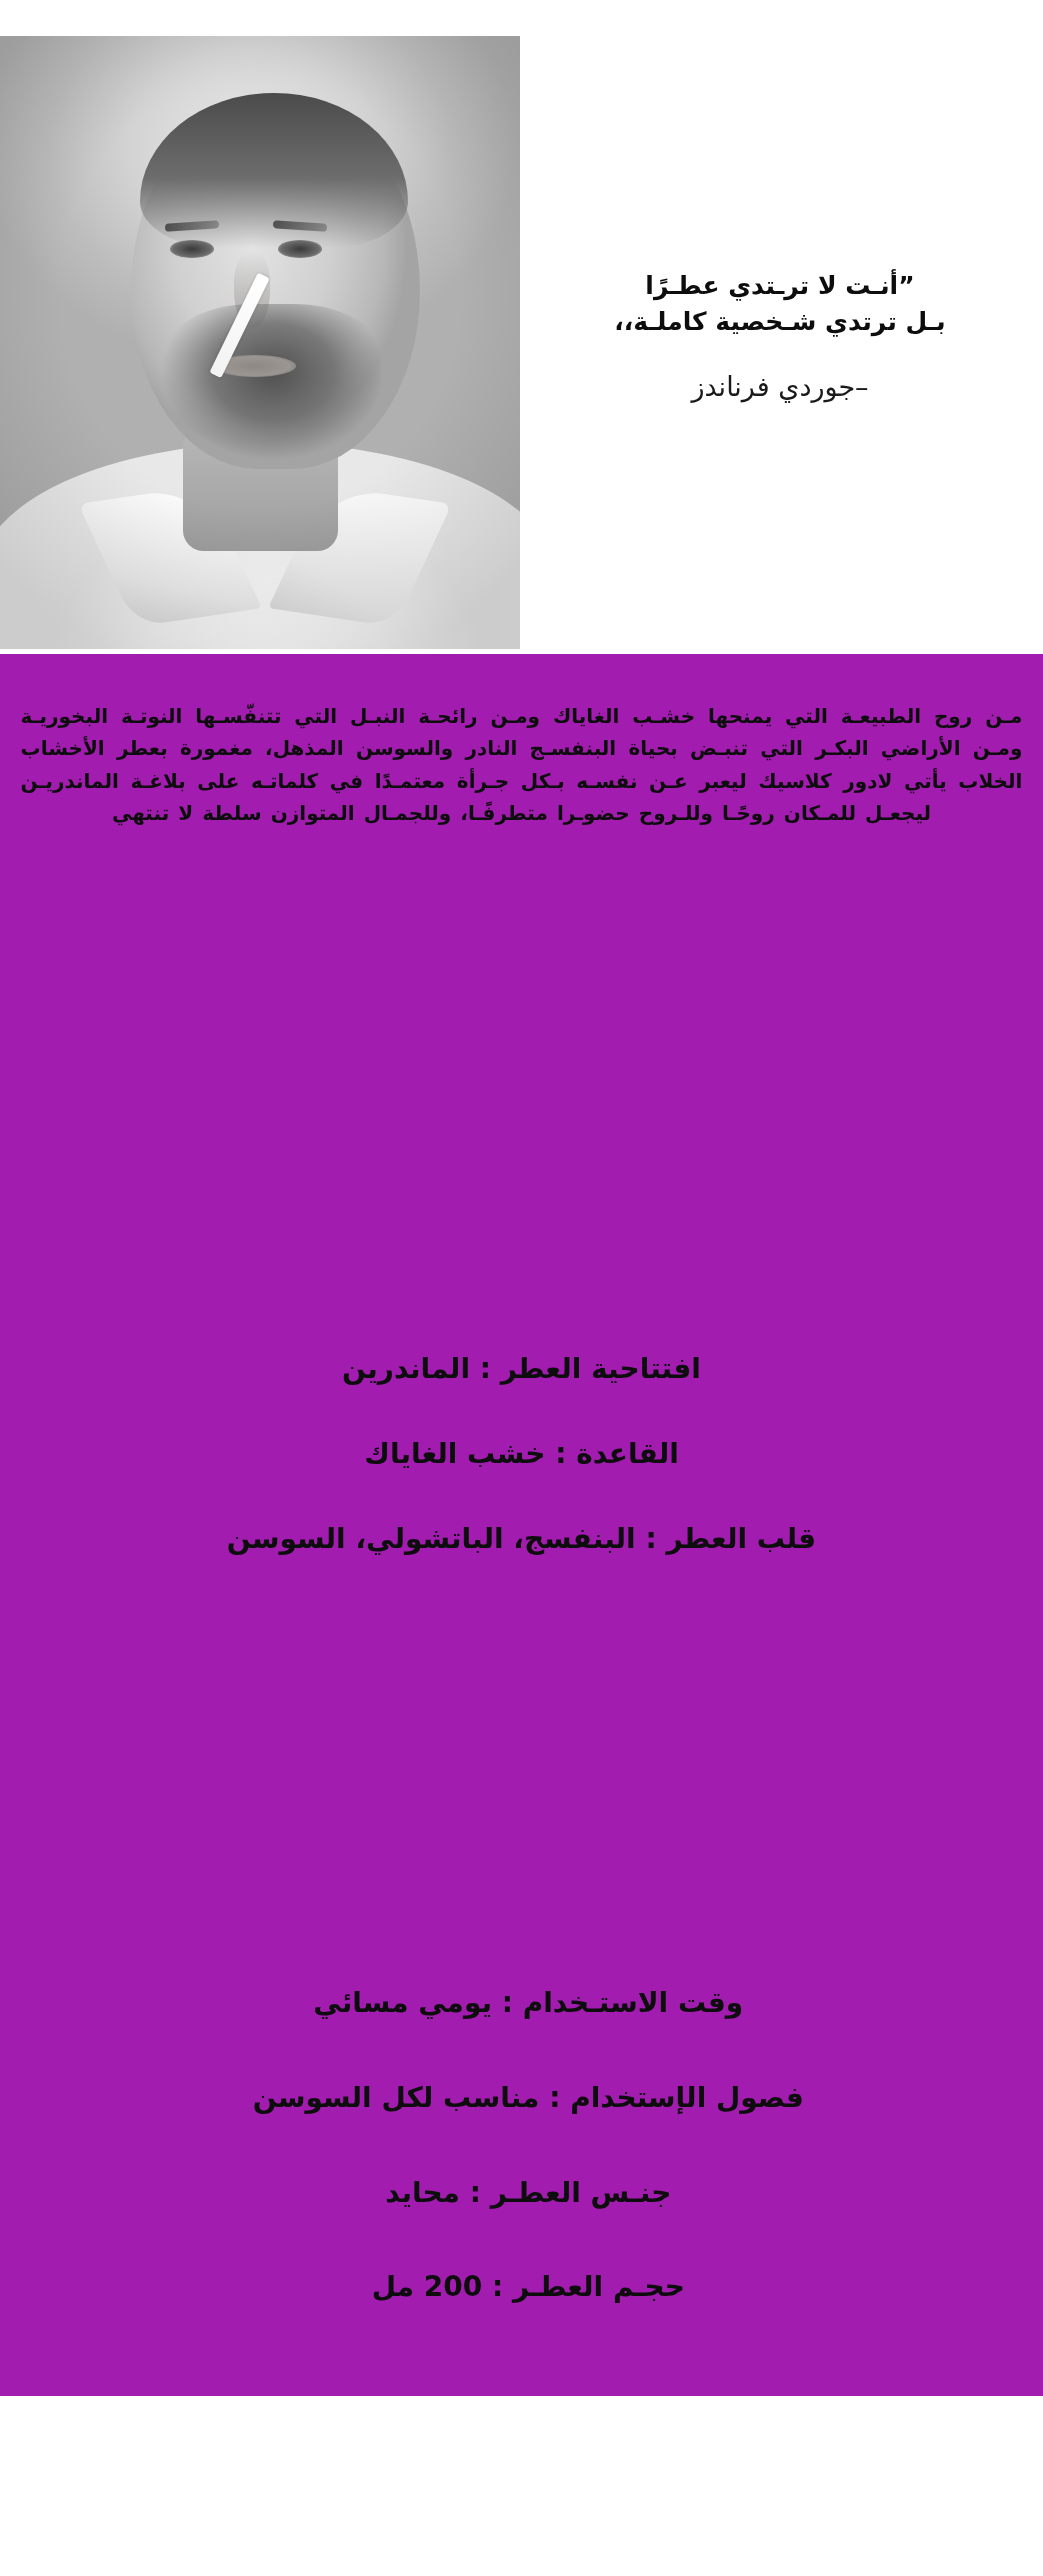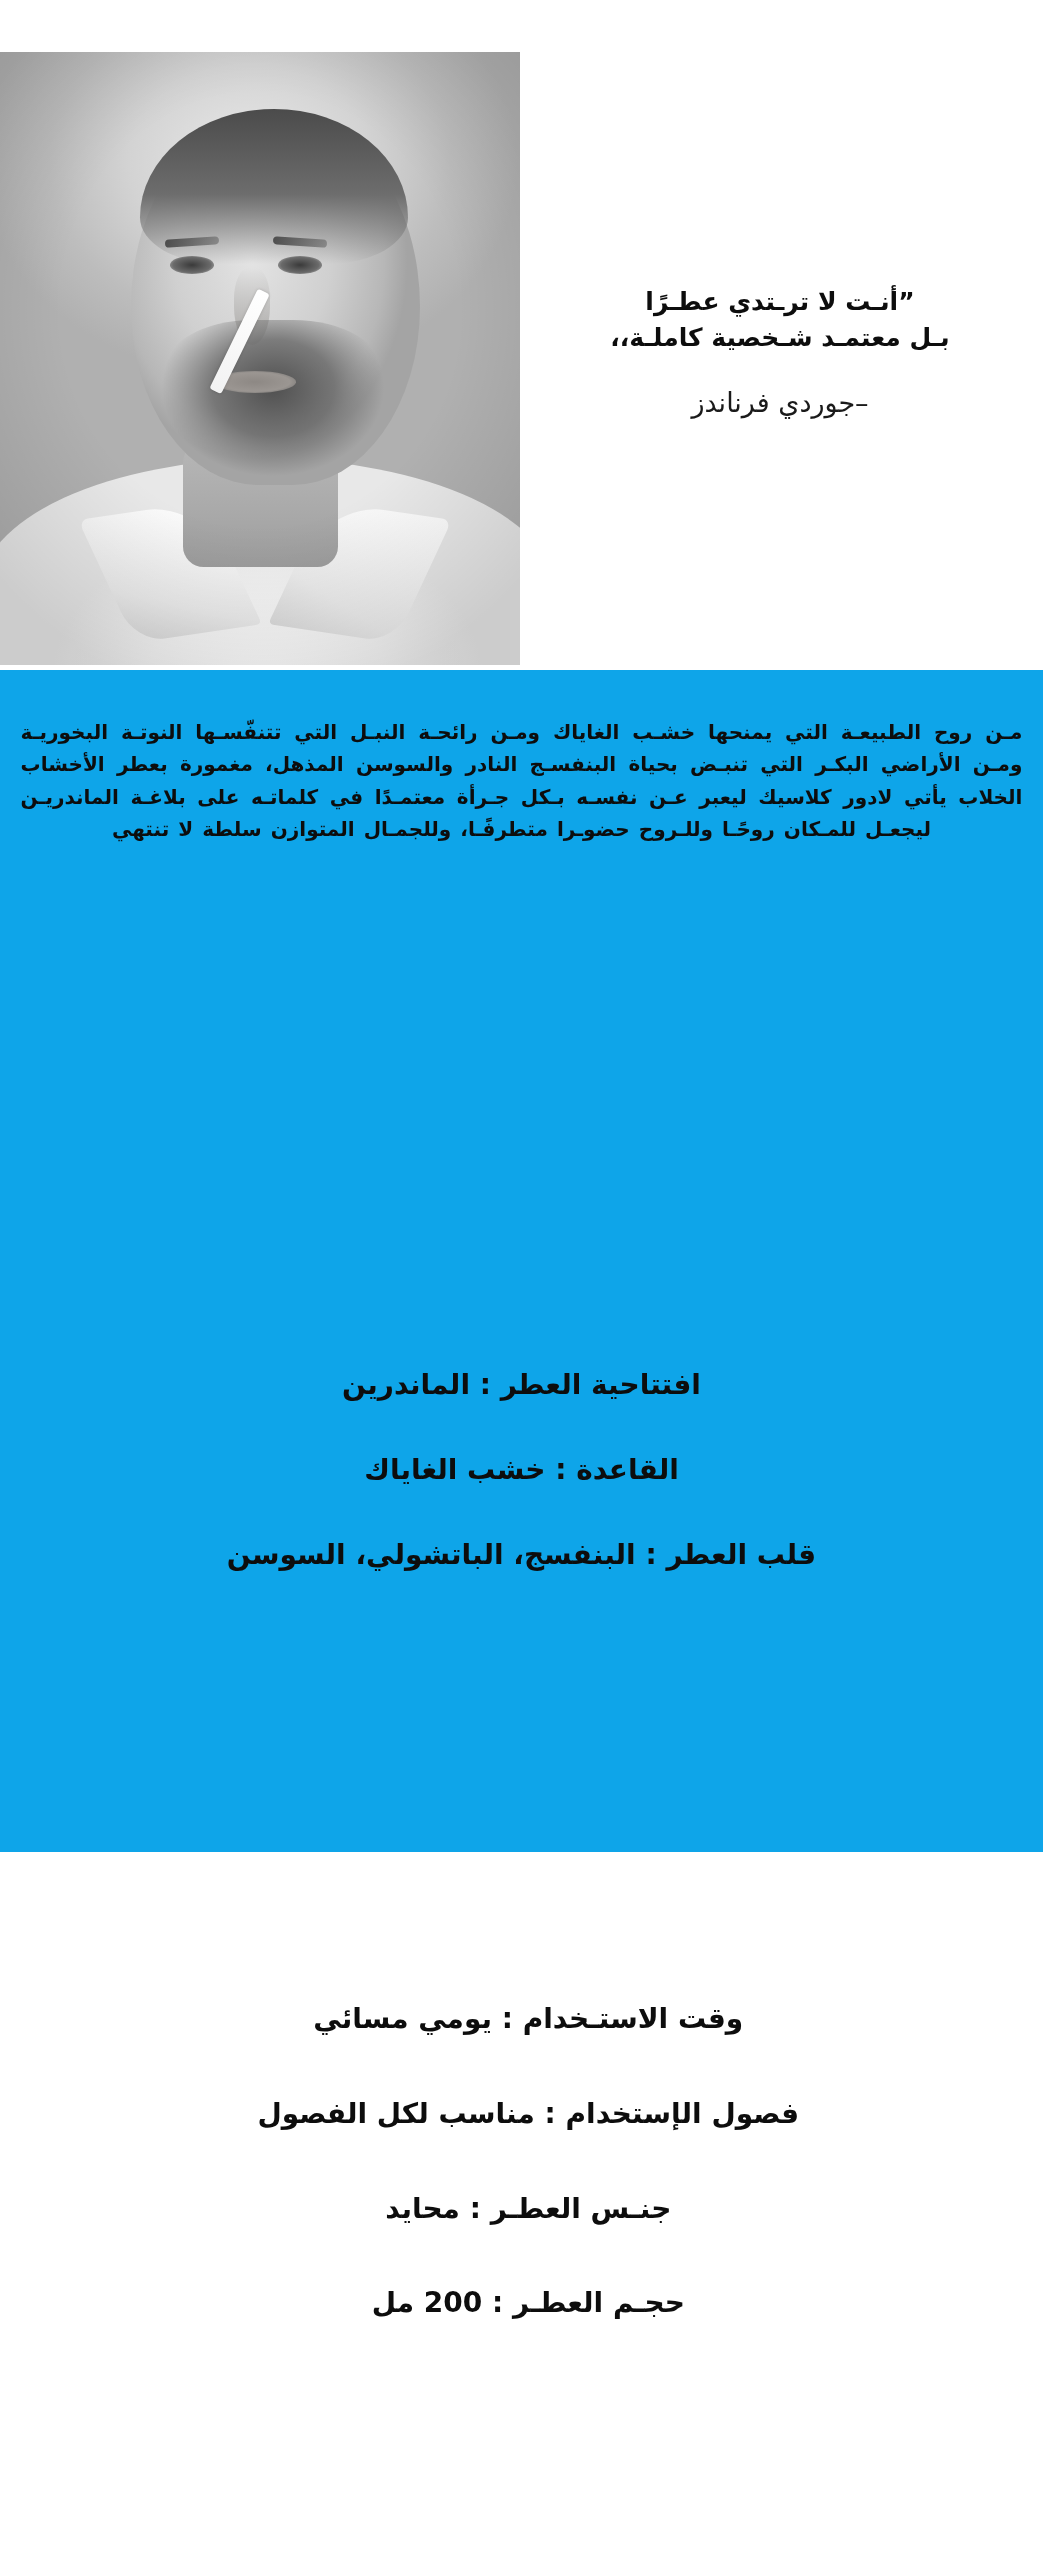--- a/index.html
+++ b/index.html
@@ -11,25 +11,24 @@
     width: 1043px;
     height: 2576px;
     font-family: "DejaVu Sans", "Liberation Sans", sans-serif;
     color: #111111;
     overflow: hidden;
     position: relative;
   }
 
   .page {
     width: 1043px;
-    height: 1836px;
+    height: 2396px;
     position: relative;
-    background: #0ea5e9;
+    background: #a21caf;
     box-sizing: border-box;
-    margin-top: 16px;
   }
 
   
   .hero {
     position: relative;
     width: 1043px;
     height: 654px;
     overflow: hidden;
     background: #ffffff;
   }
@@ -278,21 +277,21 @@
       <div class="photo-eye-r"></div>
       <div class="photo-nose"></div>
       <div class="photo-beard"></div>
       <div class="photo-lips"></div>
       <div class="photo-strip"></div>
       <div class="photo-vignette"></div>
     </div>
 
     <div class="hero-quote">
       <div class="quote-line1">”أنـت لا ترـتدي عطـرًا</div>
-      <div class="quote-line2">بـل معتمـد شـخصية كاملـة،،</div>
+      <div class="quote-line2">بـل ترتدي شـخصية كاملـة،،</div>
       <div class="quote-author">–جوردي فرناندز</div>
     </div>
 
   </div>
 
   <div class="body-block">
     <p class="body-paragraph">مـن روح الطبيعـة التي يمنحها خشـب الغاياك ومـن رائحـة النبـل التي تتنفّسـها النوتـة البخوريـة ومـن الأراضي البكـر التي تنبـض بحياة البنفسـج النادر والسوسن المذهل، مغمورة بعطر الأخشاب الخلاب يأتي لادور كلاسيك ليعبر عـن نفسـه بـكل جـرأة معتمـدًا في كلماتـه على بلاغـة الماندريـن ليجعـل للمـكان روحًـا وللـروح حضوـرا متطرفًـا، وللجمـال المتوازن سلطة لا تنتهي</p>
   </div>
 
   <div class="notes-block">
@@ -305,21 +304,21 @@
     <div class="note-row">
       <span class="note-label">قلب العطر : </span><span class="note-value"> البنفسج، الباتشولي، السوسن</span>
     </div>
   </div>
 
   <div class="specs-block">
     <div class="spec-row">
       <span class="spec-label">وقت الاستـخدام : </span><span class="spec-value">يومي مسائي</span>
     </div>
     <div class="spec-row">
-      <span class="spec-label">فصول الإستخدام : </span><span class="spec-value">مناسب لكل الفصول</span>
+      <span class="spec-label">فصول الإستخدام : </span><span class="spec-value">مناسب لكل السوسن</span>
     </div>
     <div class="spec-row">
       <span class="spec-label">جنـس العطـر : </span><span class="spec-value">محايد</span>
     </div>
     <div class="spec-row">
       <span class="spec-label">حجـم العطـر : </span><span class="spec-value">200 مل</span>
     </div>
   </div>
 
 </div>

